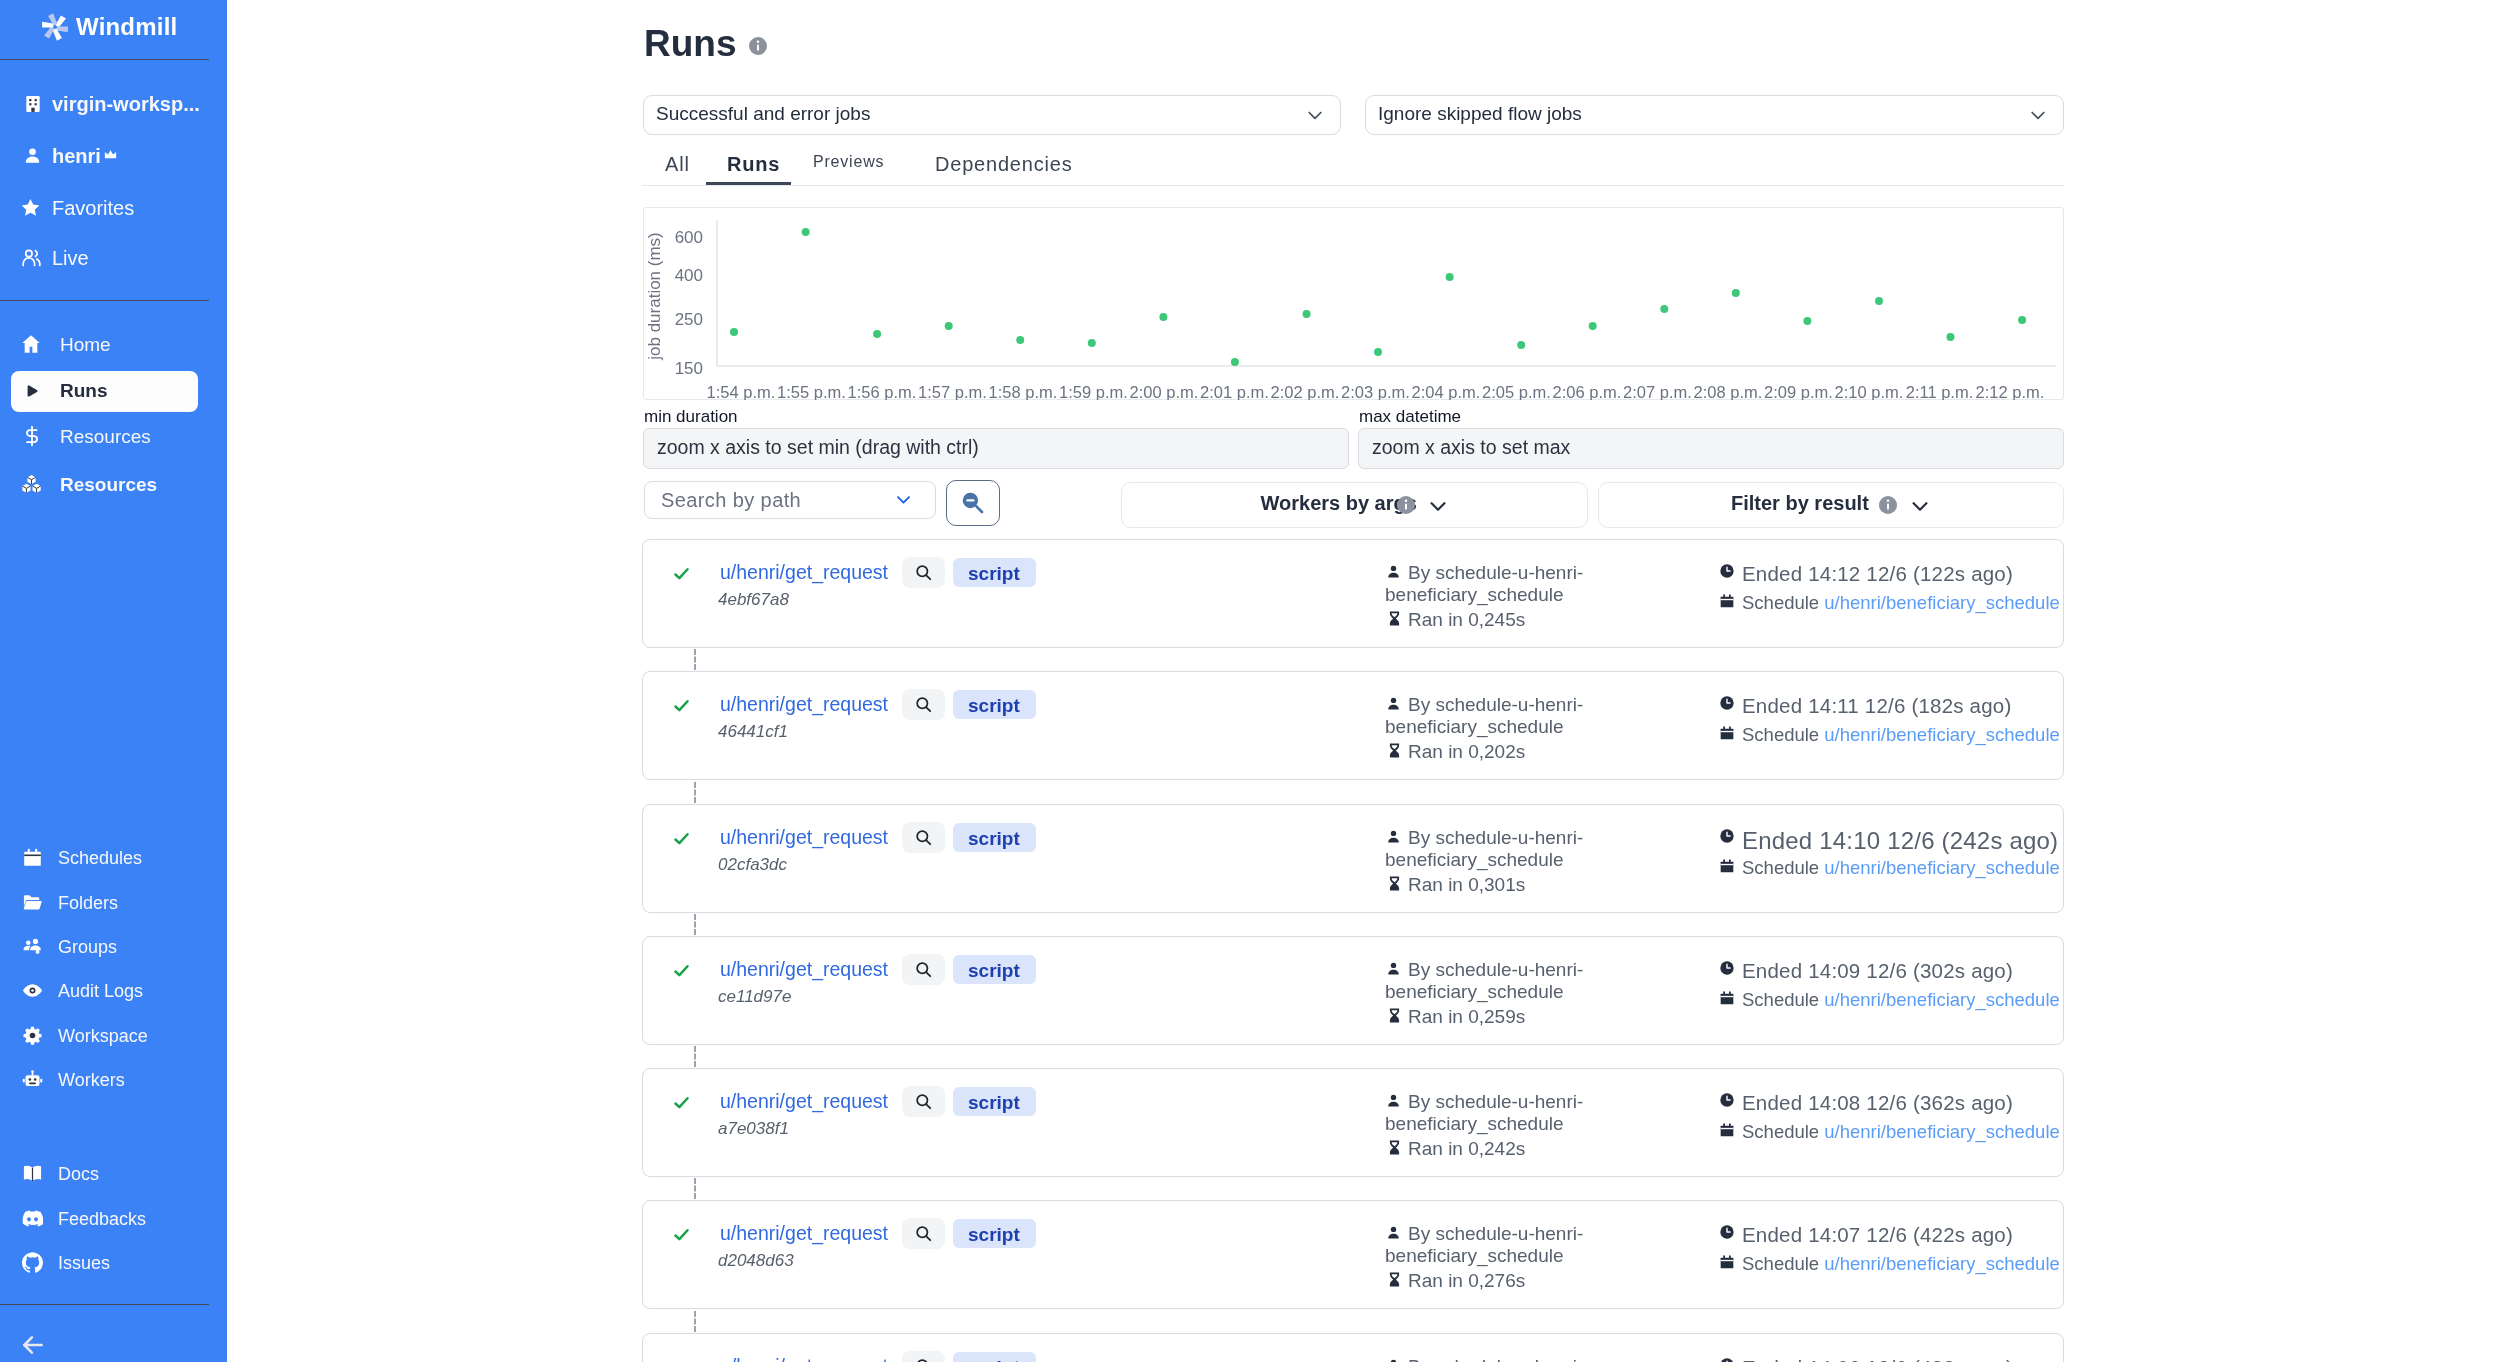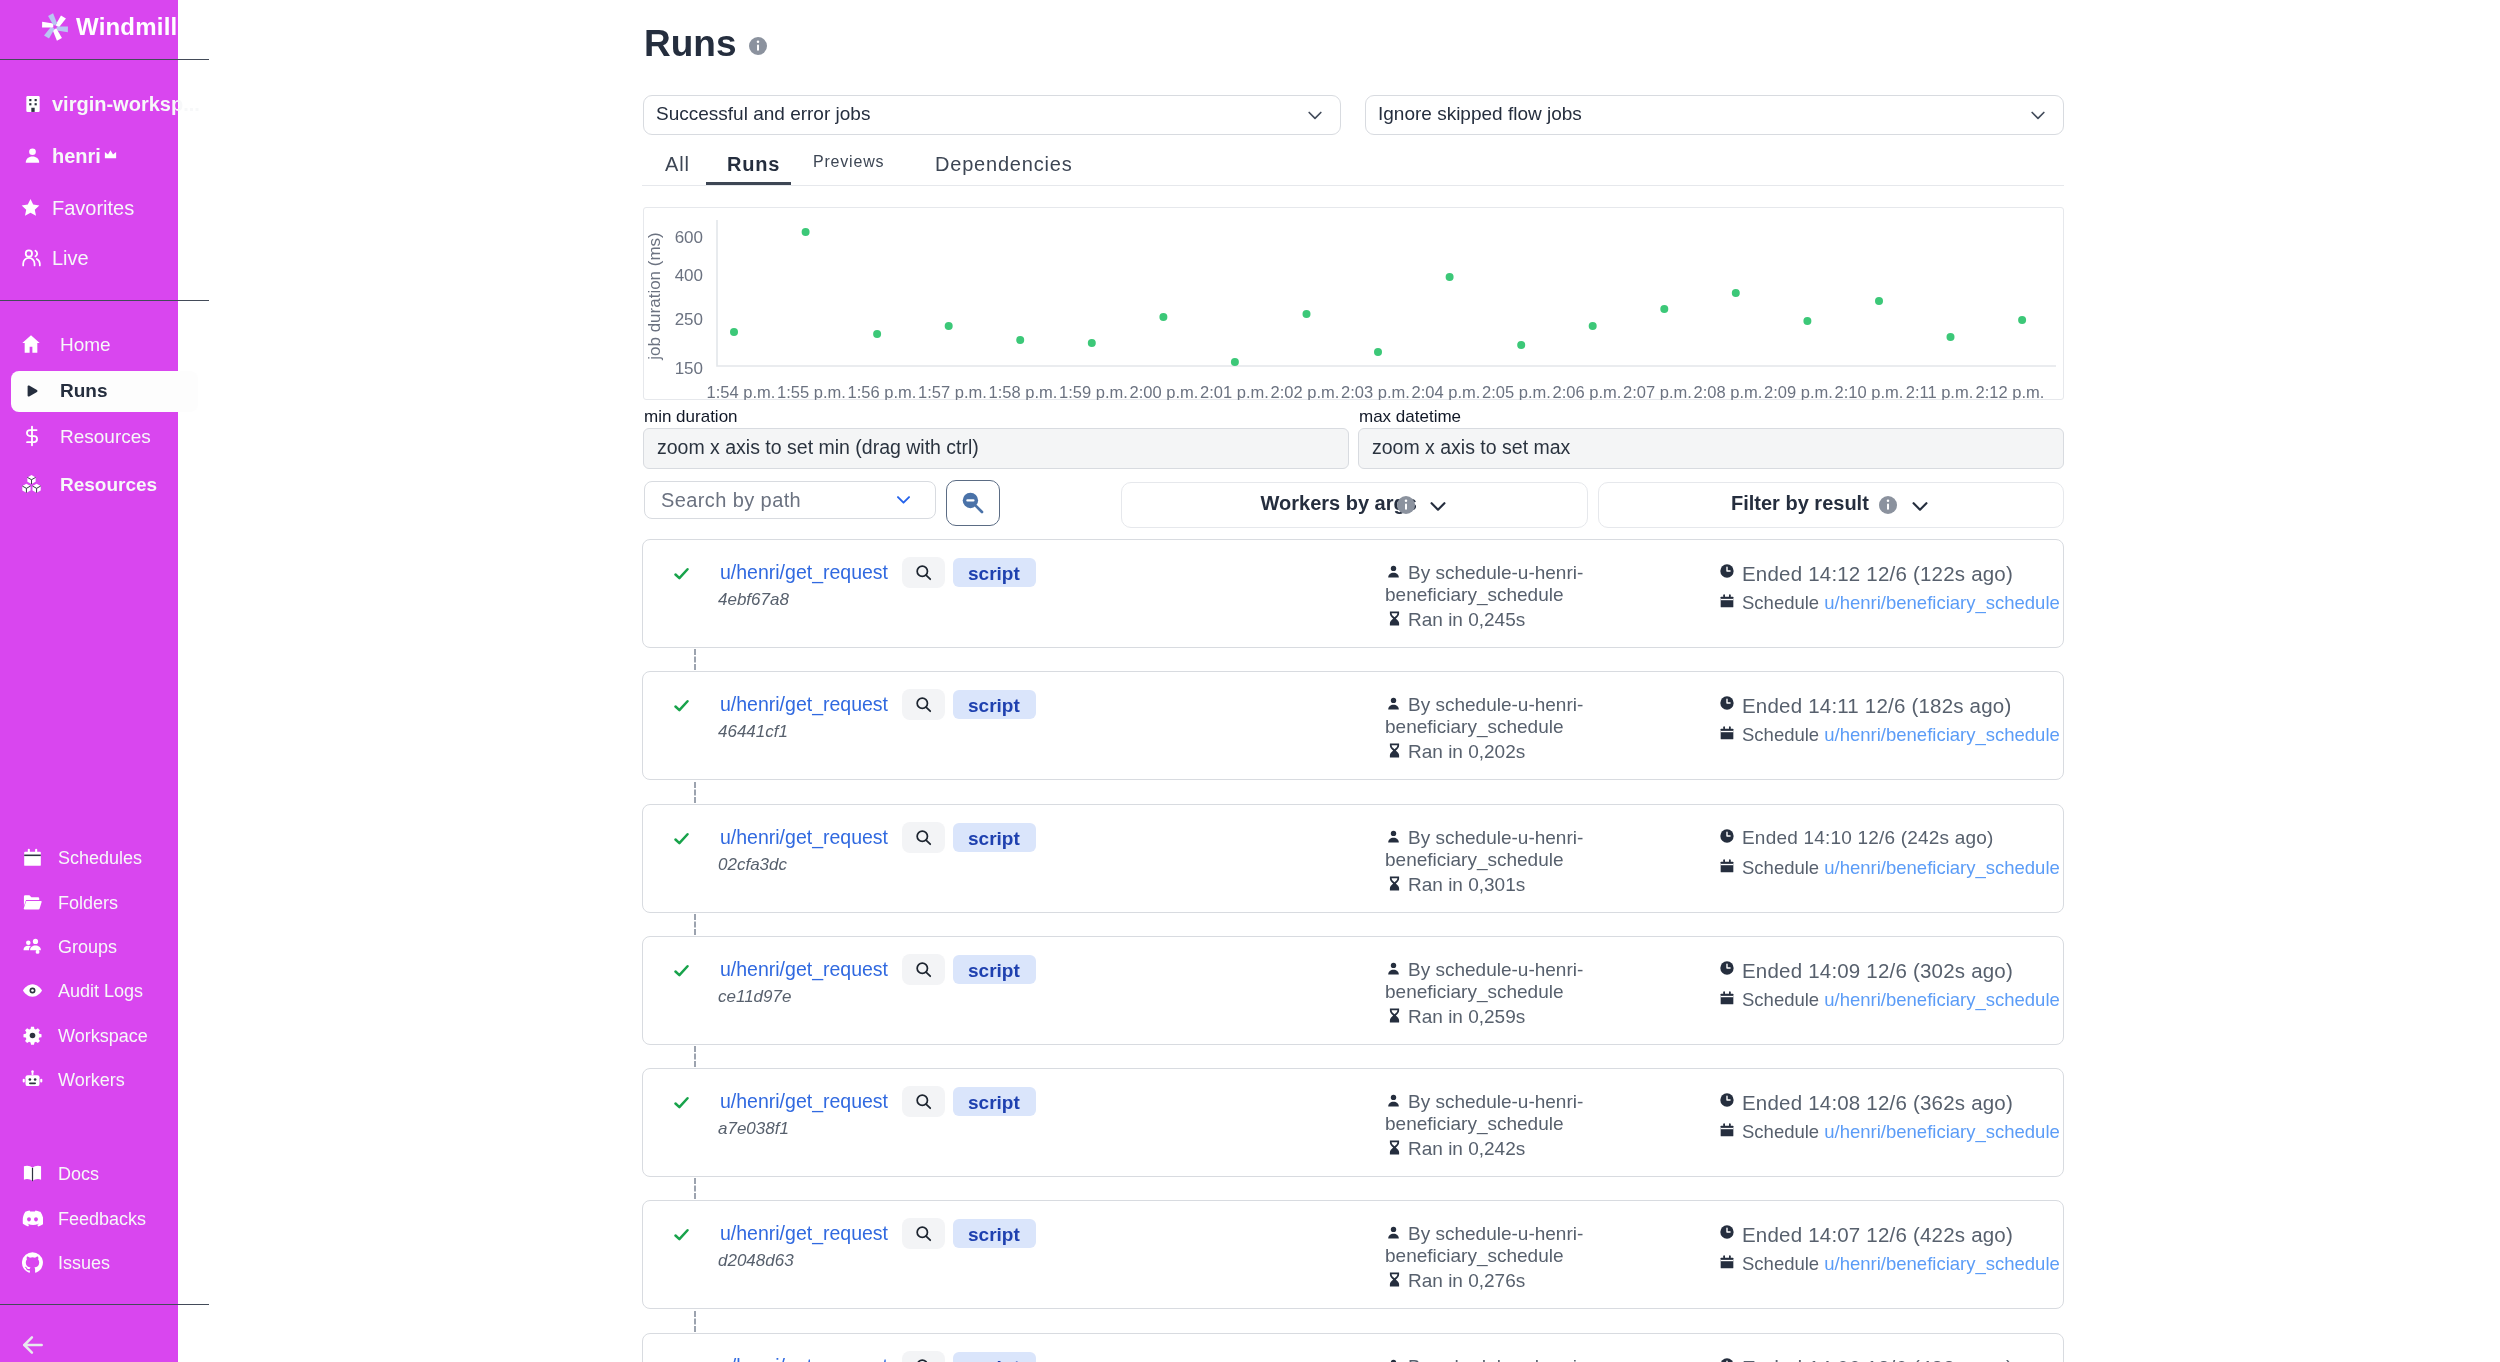--- a/index.html
+++ b/index.html
@@ -1,20 +1,20 @@
 <!DOCTYPE html>
 <html><head><meta charset="utf-8"><style>
 
 * { margin:0; padding:0; box-sizing:border-box; }
 html,body { width:2500px; height:1362px; overflow:hidden; background:#fff;
   font-family:"Liberation Sans", sans-serif; -webkit-font-smoothing:antialiased; }
 .abs { position:absolute; }
 
 </style></head><body>
-<div class="abs" style="left:0;top:0;width:178px;height:1362px;background:#d946ef">
+<div class="abs" style="left:0;top:0;width:227px;height:1362px;background:#3b82f6">
 <div style="position:absolute;left:39px;top:11px;width:32px;height:32px;"><svg width="32" height="32" viewBox="0 0 24 24" style="">
         <path d="M12.3 10.7 L16.5 3.4 L20.2 5.6 L15.0 12.2 Z" fill="#fff" transform="rotate(0 12 12)"></path>
         <path d="M12.3 10.7 L16.5 3.4 L20.2 5.6 L15.0 12.2 Z" fill="#b9c6f2" transform="rotate(60 12 12)"></path>
         <path d="M12.3 10.7 L16.5 3.4 L20.2 5.6 L15.0 12.2 Z" fill="#fff" transform="rotate(120 12 12)"></path>
         <path d="M12.3 10.7 L16.5 3.4 L20.2 5.6 L15.0 12.2 Z" fill="#b9c6f2" transform="rotate(180 12 12)"></path>
         <path d="M12.3 10.7 L16.5 3.4 L20.2 5.6 L15.0 12.2 Z" fill="#fff" transform="rotate(240 12 12)"></path>
         <path d="M12.3 10.7 L16.5 3.4 L20.2 5.6 L15.0 12.2 Z" fill="#b9c6f2" transform="rotate(300 12 12)"></path>
       </svg></div>
 <div class="abs" style="left:76px;top:13px;font-size:24px;font-weight:bold;color:#fff;letter-spacing:.2px">Windmill</div>
 <div class="abs" style="left:0;top:59px;width:209px;height:1px;background:#434b59"></div>
@@ -345,21 +345,21 @@
 <div class="abs" style="left:1385px;top:849px;font-size:19px;color:#57606d">beneficiary_schedule</div>
 <div style="position:absolute;left:1386px;top:875px;width:17px;height:17px;"><svg width="17" height="17" viewBox="0 0 24 24" style="">
       <path d="M5.5 2h13v3.2c0 2.6-2.3 4.6-4.6 6.8 2.3 2.2 4.6 4.2 4.6 6.8V22h-13v-3.2c0-2.6 2.3-4.6 4.6-6.8-2.3-2.2-4.6-4.2-4.6-6.8z" fill="#252e3e"></path>
       <path d="M8 4.5h8v.8c0 1.7-1.8 3.1-4 5-2.2-1.9-4-3.3-4-5z" fill="#fff"></path>
     </svg></div>
 <div class="abs" style="left:1408px;top:874px;font-size:19px;color:#57606d">Ran in 0,301s</div>
 <div style="position:absolute;left:1719px;top:828px;width:16px;height:16px;"><svg width="16" height="16" viewBox="0 0 24 24" style="">
       <circle cx="12" cy="12" r="10" fill="#252e3e"></circle>
       <path d="M12 6.3V12h4.6" fill="none" stroke="#fff" stroke-width="2.1" stroke-linecap="round" stroke-linejoin="round"></path>
     </svg></div>
-<div class="abs" style="left:1742px;top:827px;font-size:19px;letter-spacing:.2px;color:#57606d">Ended 14:10 12/6 (242s ago)</div>
+<div class="abs" style="left:1742px;top:827px;font-size:24px;letter-spacing:.2px;color:#57606d">Ended 14:10 12/6 (242s ago)</div>
 <div style="position:absolute;left:1719px;top:858px;width:16px;height:16px;"><svg width="16" height="16" viewBox="0 0 24 24" style="">
       <path d="M3.5 5.5h17a1 1 0 0 1 1 1v14a1 1 0 0 1-1 1h-17a1 1 0 0 1-1-1v-14a1 1 0 0 1 1-1z" fill="#252e3e"></path>
       <rect x="2.5" y="8.8" width="19" height="2" fill="#fff"></rect>
       <rect x="6.4" y="2" width="2.6" height="5" rx="1.3" fill="#252e3e"></rect>
       <rect x="15" y="2" width="2.6" height="5" rx="1.3" fill="#252e3e"></rect>
     </svg></div>
 <div class="abs" style="left:1742px;top:857px;font-size:18.5px;color:#57606d">Schedule <a style="color:#5b9cf7;text-decoration:none">u/henri/beneficiary_schedule</a></div>
 <div class="abs" style="left:642px;top:936px;width:1422px;height:109px;border:1px solid #d8dbe0;border-radius:8px;background:#fff"></div>
 <div class="abs" style="left:694px;top:914px;width:0;height:21px;border-left:2px dashed #9ca3af"></div>
 <div style="position:absolute;left:673px;top:962px;width:17px;height:17px;"><svg width="17" height="17" viewBox="0 0 24 24" style="">

